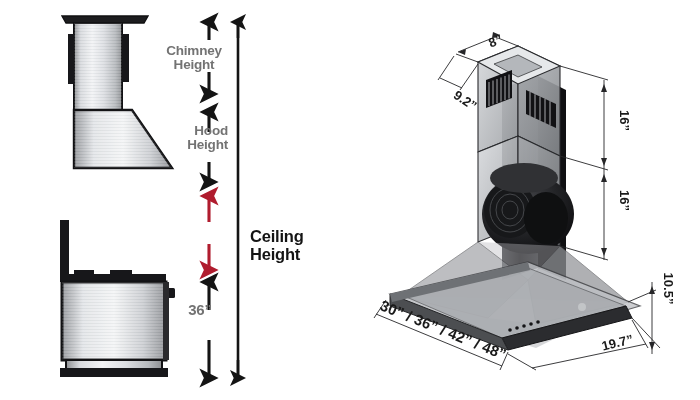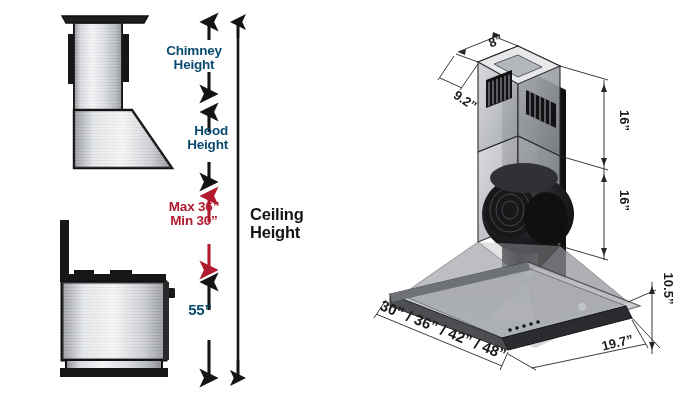--- a/index.html
+++ b/index.html
@@ -10,39 +10,40 @@
     overflow:hidden;position:relative;
   }
   #stage{position:absolute;inset:0;}
 
   .abs{position:absolute;}
 
   
   .meas-label{
     position:absolute;
     font-weight:bold;
-    color:#0c4a6e;
+    color:#737373;
     text-align:center;
     line-height:1.04;
     letter-spacing:-0.2px;
     white-space:pre-line;
     font-size:13.5px;
   }
   .meas-label.red{color:#b01c2e;}
   .meas-label.num{font-size:15px;}
 
   .ceil-label{
     position:absolute;
     font-weight:bold;
     color:#141414;
     font-size:16.5px;
     line-height:1.12;
     letter-spacing:-0.2px;
     white-space:pre-line;
     text-align:left;
+    margin-top:22px;
   }
 
   
   .dim{
     position:absolute;
     font-weight:bold;
     color:#1a1a1a;
     font-size:13px;
     white-space:nowrap;
     letter-spacing:0px;
@@ -139,24 +140,22 @@
       <line x1="17" y1="330" x2="17" y2="368" marker-end="url(#ah)"></line>
     </g>
   </svg>
 
   <div class="meas-label" style="left:160px;top:44px;width:68px;">Chimney
 Height</div>
 
   <div class="meas-label" style="left:160px;top:124px;width:68px;text-align:right;">Hood
 Height</div>
 
-  <div class="meas-label red" style="left:152px;top:200px;width:84px;">Max 36”
-Min 30”</div>
-
-  <div class="meas-label num" style="left:174px;top:302px;width:52px;">55”</div>
+
+  <div class="meas-label num" style="left:174px;top:302px;width:52px;">36”</div>
 
   <svg class="abs" style="left:226px;top:10px;" width="24" height="378" viewBox="0 0 24 378">
     <line x1="12" y1="28" x2="12" y2="12" stroke="#141414" stroke-width="2.6" marker-end="url(#ah)"></line>
     <line x1="12" y1="12" x2="12" y2="366" stroke="#141414" stroke-width="2.6"></line>
     <line x1="12" y1="350" x2="12" y2="368" stroke="#141414" stroke-width="2.6" marker-end="url(#ah)"></line>
   </svg>
 
   <div class="ceil-label" style="left:250px;top:205px;width:74px;">Ceiling
 Height</div>
 

